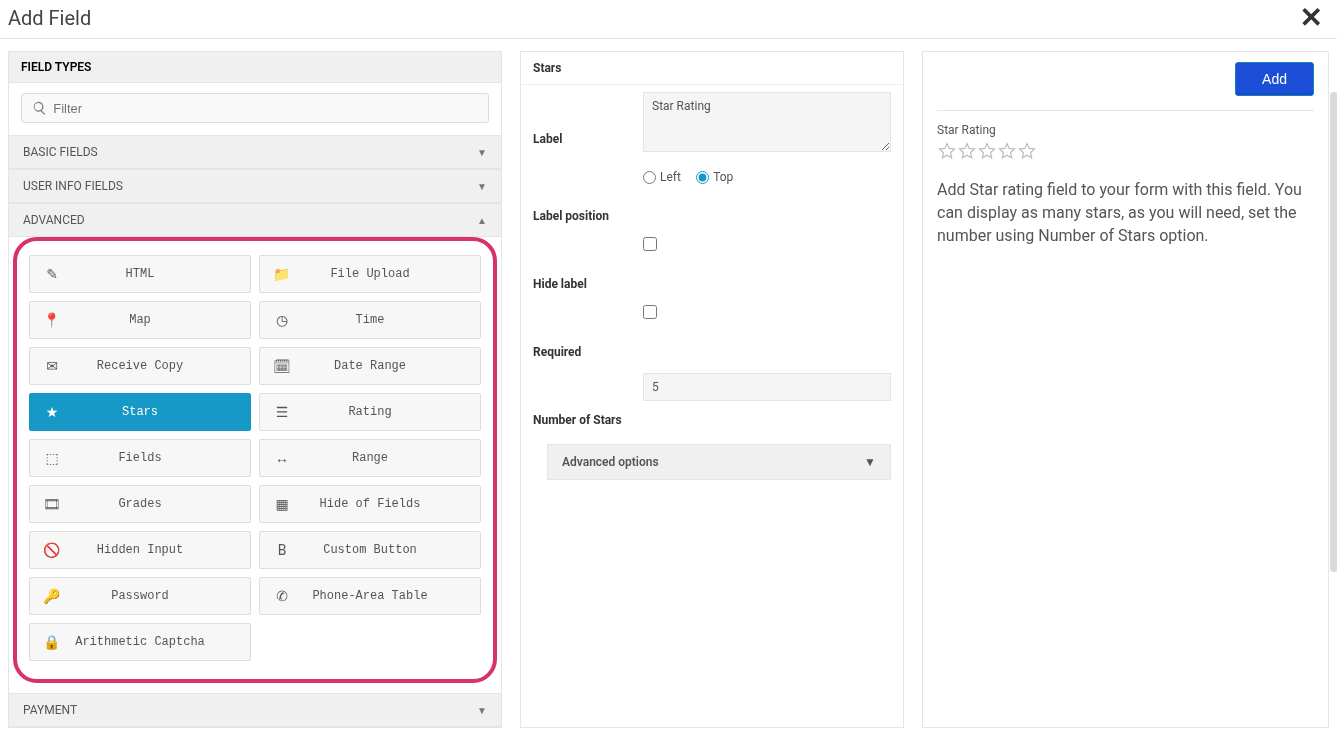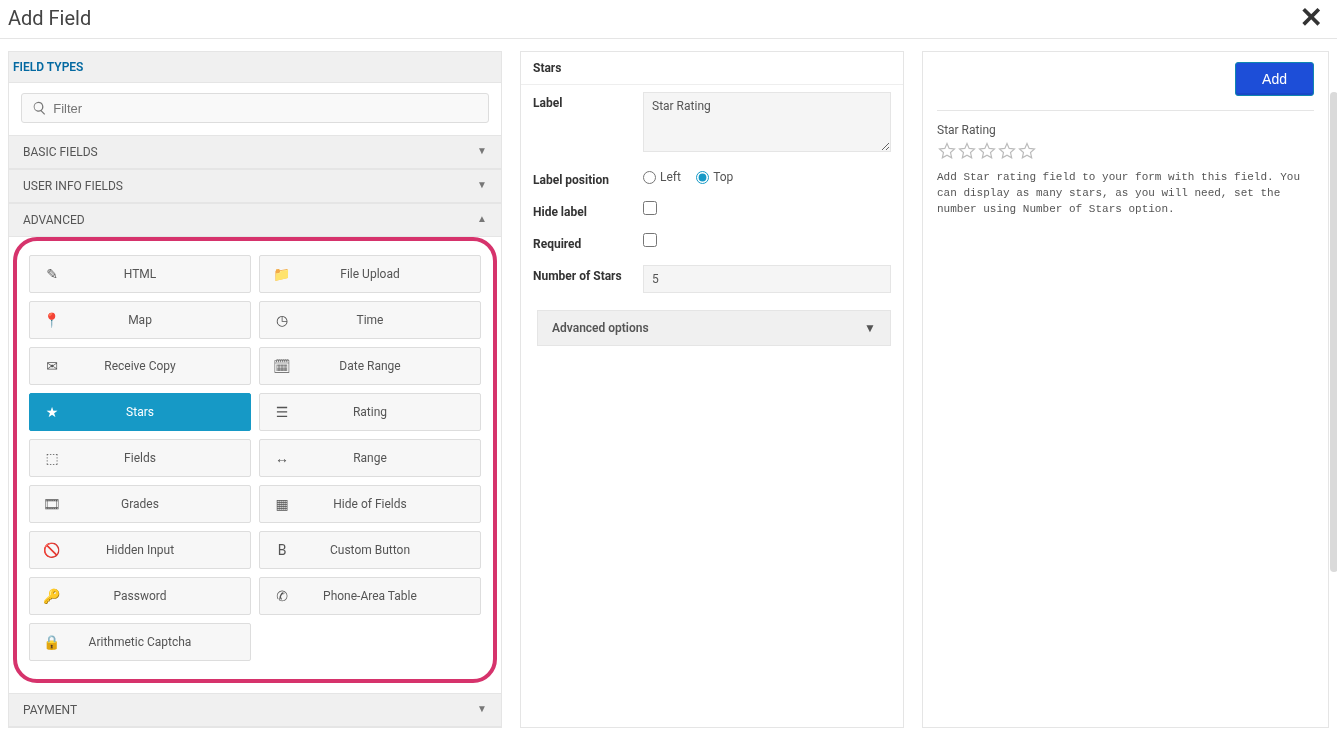--- a/index.html
+++ b/index.html
@@ -38,39 +38,40 @@
   .col { background: #fff; }
   .col-left { width: 494px; border: 1px solid #e5e5e5; }
   .col-mid  { width: 384px; border: 1px solid #e5e5e5; }
   .col-right{ flex: 1; border: 1px solid #e5e5e5; padding: 10px 14px 14px 14px; position: relative;}
 
   .section-hdr {
     background: #f0f0f0;
     border-bottom: 1px solid #e5e5e5;
     font-size: 12px;
     font-weight: 600;
-    color: #0369a1;
-    padding: 8px 4px;
+    color: #000000;
+    padding: 8px 12px;
   }
   .filter-wrap { padding: 10px 12px 12px 12px; }
   .filter {
     display: flex;
     align-items: center;
     border: 1px solid #ddd;
     border-radius: 3px;
     padding: 6px 10px;
     background: #f9f9f9;
   }
   .filter svg { width: 16px; height: 16px; fill: #777; margin-right: 6px; }
   .filter input {
     border: none; outline: none; background: transparent;
     font-size: 13px; color: #555; width: 100%;
   }
   .accordion {
     display: flex;
+    align-items: center;
     justify-content: space-between;
     background: #f0f0f0;
     border-top: 1px solid #e5e5e5;
     border-bottom: 1px solid #e5e5e5;
     padding: 9px 14px;
     font-size: 12px;
     color: #555;
     cursor: pointer;
   }
   .accordion .chev { font-size: 10px; color: #777; }
@@ -98,21 +99,21 @@
     color: #555;
     position: relative;
   }
   .field-btn .ico {
     width: 24px;
     text-align: center;
     color: #555;
     font-size: 14px;
     flex: 0 0 24px;
   }
-  .field-btn .lbl { flex: 1; text-align: center; padding-right: 24px; }
+  .field-btn .lbl { flex: 1; text-align: center; padding-right: 24px; font-family: Liberation Mono, monospace; }
   .field-btn.active {
     background: #1699c6;
     border-color: #1699c6;
     color: #fff;
   }
   .field-btn.active .ico { color: #fff; }
 
   .mid-hdr {
     font-size: 12px;
     font-weight: 700;
@@ -124,20 +125,21 @@
     display: flex;
     align-items: flex-start;
     padding: 7px 12px;
   }
   .form-row .flabel {
     width: 110px;
     font-size: 12px;
     font-weight: 700;
     color: #333;
     padding-top: 4px;
+    margin-top: 36px;
   }
   .form-row .fctrl { flex: 1; }
   textarea.inp, input.inp {
     width: 100%;
     border: 1px solid #e5e5e5;
     background: #f5f5f5;
     padding: 6px 8px;
     font-size: 12px;
     color: #555;
     font-family: inherit;
@@ -149,21 +151,21 @@
   input[type=checkbox] { accent-color: #1699c6; width: 14px; height: 14px; }
   select.sel {
     width: 100%;
     border: 1px solid #e5e5e5;
     background: #f5f5f5;
     font-size: 12px;
     color: #555;
     padding: 6px 8px;
   }
   .adv-opt {
-    margin: 10px 12px 12px 16px;
+    margin: 10px 12px 12px 26px;
     background: #f0f0f0;
     border: 1px solid #e5e5e5;
     padding: 10px 14px;
     font-size: 12px;
     font-weight: 600;
     color: #555;
     display: flex;
     justify-content: space-between;
     align-items: center;
     cursor: pointer;
@@ -176,21 +178,21 @@
     border: 1px solid #0f86b0;
     border-radius: 3px;
     padding: 8px 26px;
     font-size: 14px;
     cursor: pointer;
     box-shadow: inset 0 -2px 0 rgba(0,0,0,.08);
   }
   .rule { clear: both; border-top: 1px solid #e5e5e5; margin: 48px 0 12px 0; }
   .prev-label { font-size: 12px; color: #555; margin-bottom: 4px; }
   .stars-row svg { width: 20px; height: 20px; fill: none; stroke: #bbb; stroke-width: 1.4; }
-  .desc { font-size: 11px; color: #555; line-height: 1.45; margin-top: 6px; font-family: Liberation Mono, monospace; }
+  .desc { font-size: 16px; color: #555; line-height: 1.45; margin-top: 14px; }
 
   .scroll-thumb { position: absolute; right: -10px; top: 40px; width: 8px; height: 480px; background: #dadada; border-radius: 4px; }
 </style>
 </head>
 <body>
 
 <div class="modal">
   <div class="modal-header">
     <h1>Add Field</h1>
     <span class="close-x">✕</span>

